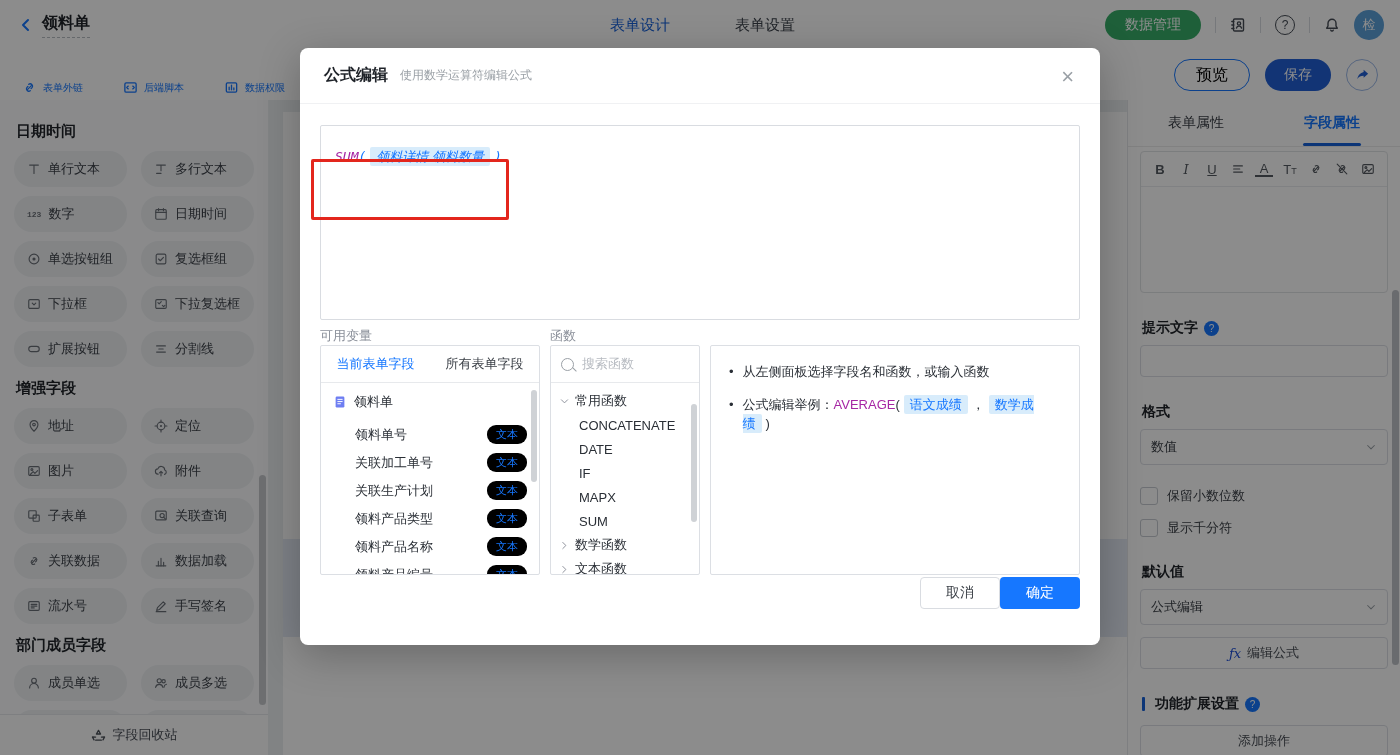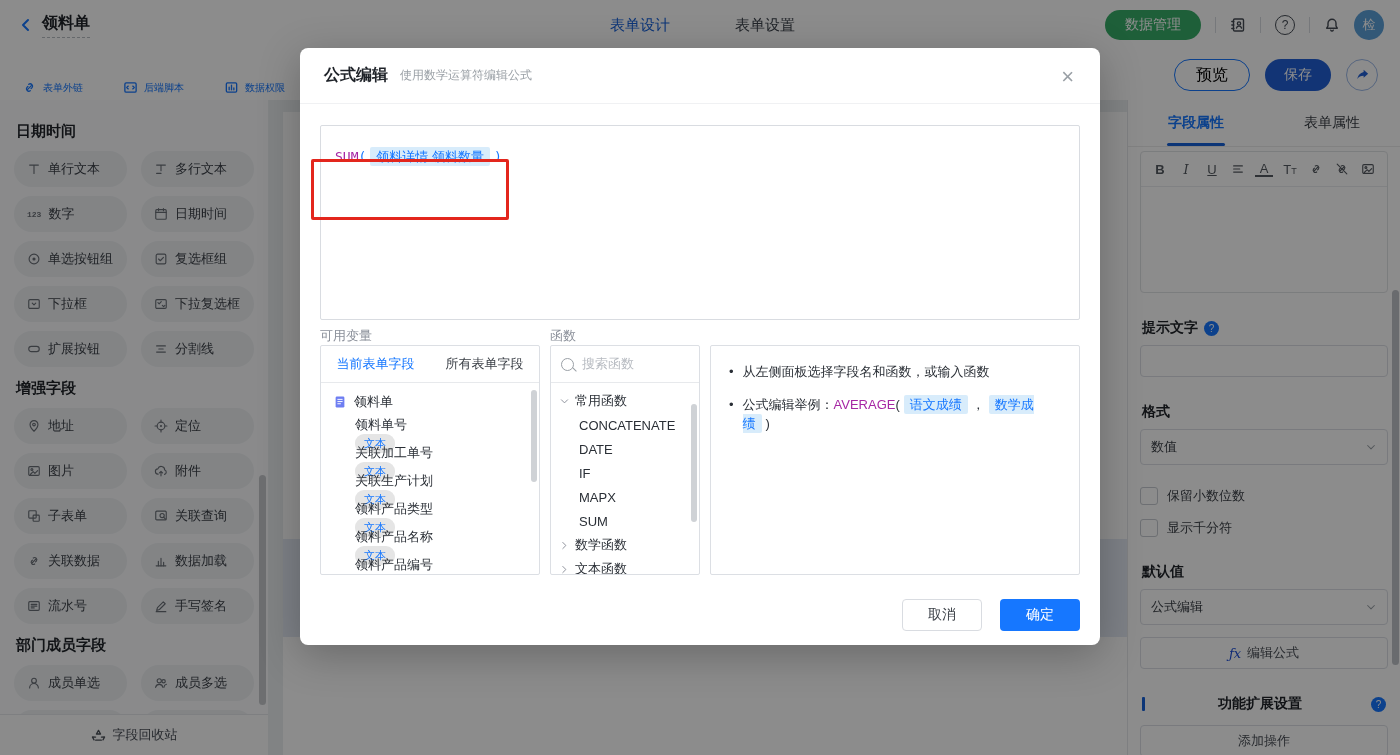--- a/index.html
+++ b/index.html
@@ -77,66 +77,66 @@
   .rp-input{margin-top:8px;height:32px;border:1px solid #dcdfe6;border-radius:4px;width:100%;box-sizing:border-box;background:#fff;font-size:13px;padding:0 9px;color:#333;outline:none;}
   .rp-select{margin-top:8px;height:34px;border:1px solid #dcdfe6;border-radius:4px;display:flex;align-items:center;justify-content:space-between;
              padding:0 10px;font-size:13px;color:#3a3f46;cursor:pointer;background:#fff;}
   .rp-select .i svg{width:12px;height:12px;color:#9aa0a6;stroke:#9aa0a6;}
   .cb-row{margin-top:22px;display:flex;align-items:center;gap:9px;font-size:13px;color:#3a3f46;cursor:pointer;}
   .cb-row + .cb-row{margin-top:14px;}
   .cbox{width:16px;height:16px;border:1px solid #c7cbd1;border-radius:3px;background:#fff;}
   .rp-btn{margin-top:12px;height:32px;border:1px solid #dcdfe6;border-radius:4px;background:#fff;width:100%;
           font-size:13px;color:#4a4f57;display:flex;align-items:center;justify-content:center;gap:6px;cursor:pointer;}
   .fxg{font-family:"DejaVu Serif",serif;font-style:italic;color:#1d4ed8;}
-  .rp-section{margin:26px 2px 0 2px;font-size:14px;font-weight:700;color:#1f2329;display:flex;align-items:center;gap:6px;justify-content:space-between;}
+  .rp-section{margin:26px 2px 0 2px;font-size:14px;font-weight:700;color:#1f2329;display:flex;align-items:center;gap:6px;}
   .rp-section::before{content:"";width:3px;height:14px;background:#1762d9;border-radius:1px;margin-right:4px;}
   .rp-thumb{position:absolute;right:1px;top:190px;width:7px;height:375px;border-radius:4px;background:#bfc3c8;}
 
   
   .overlay{position:absolute;inset:0;background:rgba(0,0,0,0.45);z-index:50;}
   .modal{position:absolute;left:300px;top:48px;width:800px;height:597px;background:#fff;border-radius:8px;z-index:100;
          box-shadow:0 10px 40px rgba(0,0,0,.25);}
   .m-head{height:55px;border-bottom:1px solid #f0f1f3;display:flex;align-items:center;padding:0 24px;gap:12px;}
   .m-title{font-size:16px;font-weight:700;color:#1f2329;}
   .m-sub{font-size:12px;color:#9aa0a6;}
   .m-close{position:absolute;right:22px;top:14px;font-size:22px;color:#9aa0a6;cursor:pointer;line-height:1;padding:4px;}
   .feditor{position:absolute;left:20px;top:77px;width:760px;height:195px;border:1px solid #d9dce1;border-radius:2px;box-sizing:border-box;background:#fff;}
   .fed-head{height:38px;background:#e6f4ff;display:flex;align-items:center;padding:0 14px;font-size:13px;color:#2a2f36;border-bottom:1px solid #e0ecf7;}
-  .fed-body{padding:22px 14px;font-family:"DejaVu Sans Mono",monospace;font-size:13px;color:#333;cursor:text;}
+  .fed-body{padding:22px 14px;font-family:"DejaVu Sans Mono",monospace;font-size:13px;color:#333;cursor:text;font-style:italic;}
   .fn-name{color:#a626a4;}
   .paren{color:#1677ff;}
   .chip{background:#d8ecfb;color:#1677ff;border-radius:2px;padding:2px 6px;margin:0 4px;font-family:"Liberation Sans",sans-serif;font-size:13px;}
   .redbox{position:absolute;left:11px;top:111px;width:192px;height:55px;border:3px solid #e3261d;border-radius:2px;pointer-events:none;z-index:5;}
   .m-collabel{position:absolute;top:279px;font-size:13px;color:#8a8f99;text-align:right;}
   .panel{position:absolute;top:297px;height:230px;border:1px solid #dcdfe4;border-radius:2px;box-sizing:border-box;overflow:hidden;background:#fff;}
   .p-vars{left:20px;width:220px;}
   .p-fns{left:250px;width:150px;}
   .p-help{left:410px;width:370px;}
   .pv-tabs{height:36px;border-bottom:1px solid #e7e9ec;display:flex;align-items:center;}
   .pv-tab{flex:1;text-align:center;font-size:13px;color:#3a3f46;cursor:pointer;}
   .pv-tab.active{color:#1677ff;}
   .pv-list{padding:5px 0;}
   .pv-root{height:28px;display:flex;align-items:center;gap:7px;padding:0 0 0 12px;font-size:13px;color:#2a2f36;cursor:pointer;}
-  .pv-row{height:28px;display:flex;align-items:flex-start;justify-content:space-between;padding:0 12px 0 34px;font-size:13px;color:#2a2f36;cursor:pointer;flex-direction:column;}
-  .badge{background:#e5e5e5;color:#1677ff;font-size:11px;border-radius:9px;padding:2px 9px;}
+  .pv-row{height:28px;display:flex;align-items:flex-end;justify-content:space-between;padding:0 12px 0 34px;font-size:13px;color:#2a2f36;cursor:pointer;}
+  .badge{background:#000000;color:#1677ff;font-size:11px;border-radius:9px;padding:2px 9px;}
   .pv-thumb{position:absolute;right:2px;top:44px;width:6px;height:92px;border-radius:3px;background:#cfd2d6;}
   .pf-search{height:36px;border-bottom:1px solid #e7e9ec;display:flex;align-items:center;gap:8px;padding:0 10px;cursor:text;}
   .mag{width:11px;height:11px;border:1.4px solid #9aa0a6;border-radius:50%;position:relative;flex:0 0 auto;}
   .mag::after{content:"";position:absolute;width:5px;height:1.4px;background:#9aa0a6;transform:rotate(45deg);right:-4px;bottom:-1px;}
   .pf-ph{font-size:13px;color:#b6bac0;}
   .pf-tree{padding:6px 0;}
   .pf-grp{height:24px;display:flex;align-items:center;gap:5px;padding:0 0 0 8px;font-size:13px;color:#2a2f36;cursor:pointer;}
   .pf-grp .i svg{width:11px;height:11px;stroke:#8a8f99;}
   .pf-item{height:24px;display:flex;align-items:center;padding-left:28px;font-size:13px;color:#2a2f36;cursor:pointer;}
   .pf-thumb{position:absolute;right:2px;top:58px;width:6px;height:118px;border-radius:3px;background:#cfd2d6;}
   .help-body{padding:16px 18px;font-size:13px;color:#2a2f36;line-height:1.5;}
   .hrow{display:flex;gap:9px;}
   .hrow + .hrow{margin-top:13px;}
   .hdot{color:#2a2f36;}
-  .m-foot{position:absolute;right:20px;bottom:14px;display:flex;gap:18px;}
+  .m-foot{position:absolute;right:20px;bottom:36px;display:flex;}
   .btn-cancel{width:80px;height:32px;border:1px solid #d9dce1;border-radius:4px;background:#fff;color:#3a3f46;font-size:14px;cursor:pointer;}
   .btn-ok{width:80px;height:32px;border:none;border-radius:4px;background:#1677ff;color:#fff;font-size:14px;cursor:pointer;}
   .docicon svg{width:14px;height:14px;}
 </style>
 </head>
 <body>
 
 <div class="app">
 
   <header class="topbar">
@@ -462,22 +462,22 @@
       </div>
       <div class="sel-row">
         <div class="lab"><span>领</span></div>
         <div class="cinput"></div>
       </div>
     </div>
   </div>
 
   <aside class="rpanel">
     <div class="rp-tabs">
+      <div class="rp-tab">表单属性</div>
       <div class="rp-tab active">字段属性</div>
-      <div class="rp-tab">表单属性</div>
     </div>
     <div class="rp-body">
       <div class="rte">
         <div class="rte-bar">
           <span class="rt" style="font-weight:700;">B</span>
           <span class="rt" style="font-style:italic;font-family:'DejaVu Serif',serif;">I</span>
           <span class="rt" style="text-decoration:underline;">U</span>
           <span class="rt">
               <svg viewBox="0 0 16 16">
                 <path d="M3 4.5h10M3 8h7M3 11.5h10"></path>

